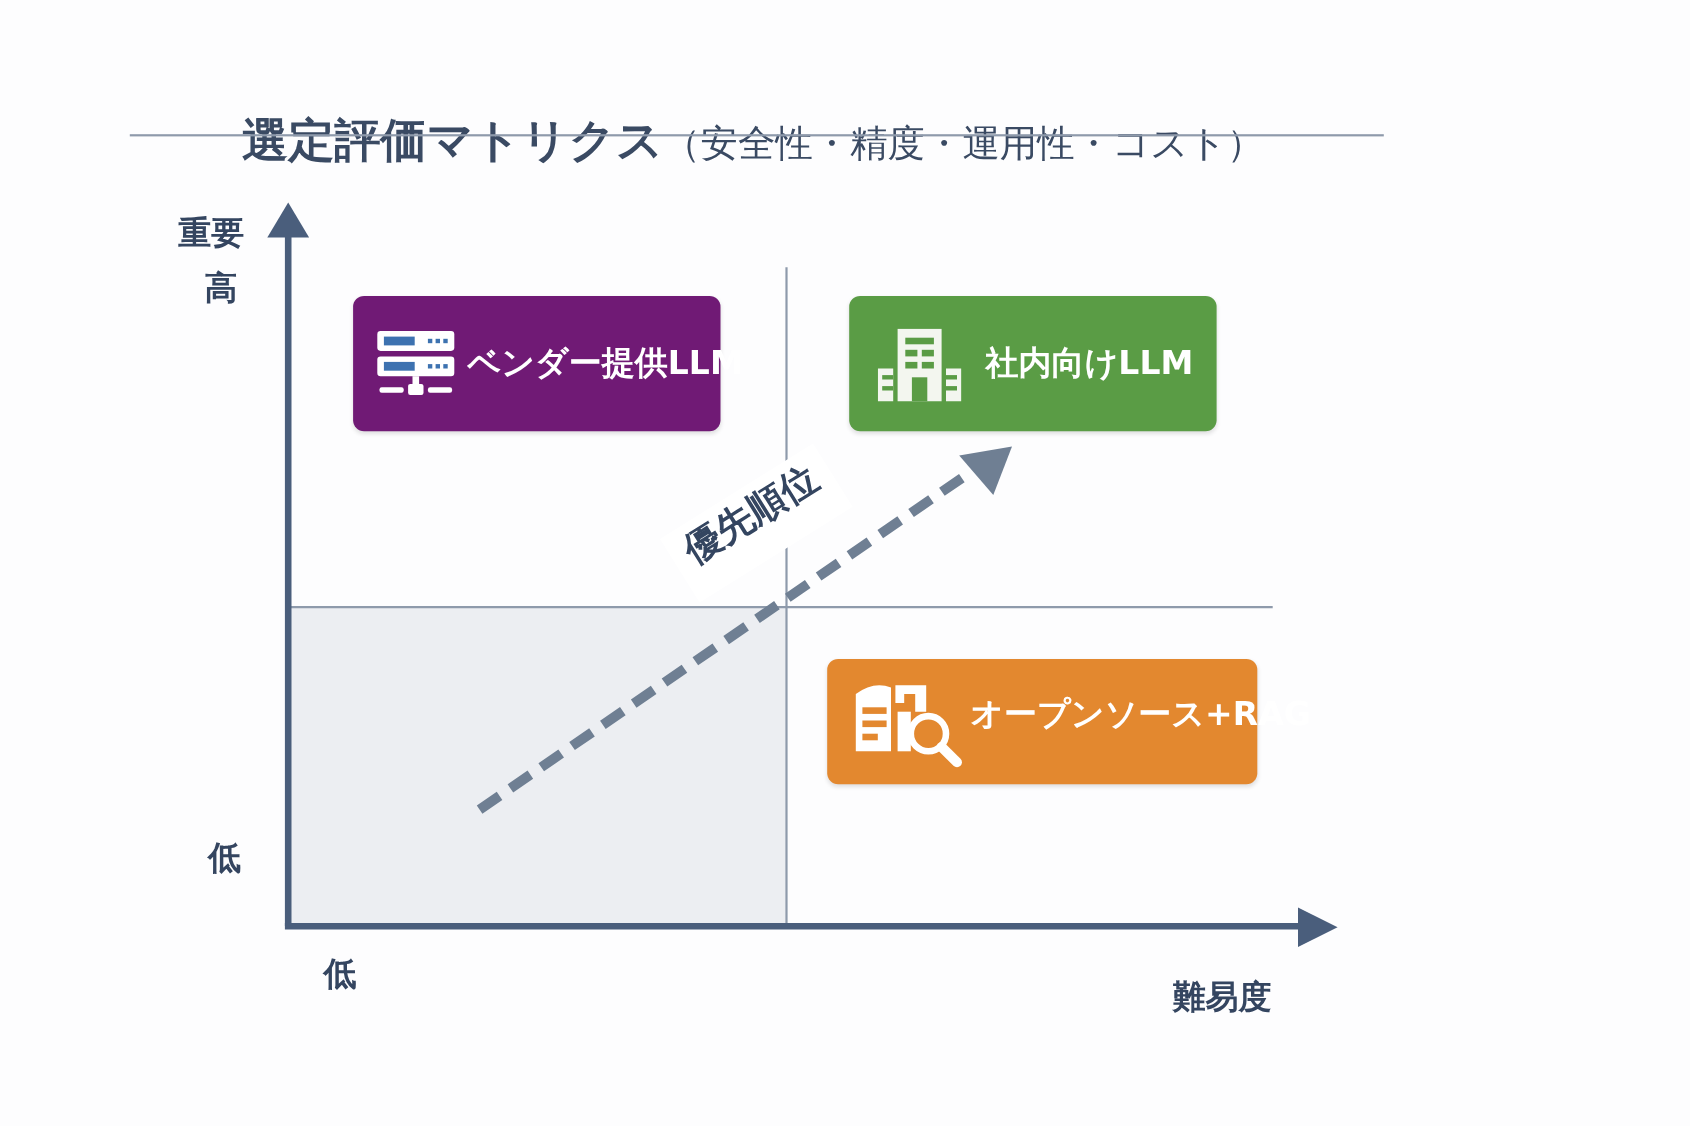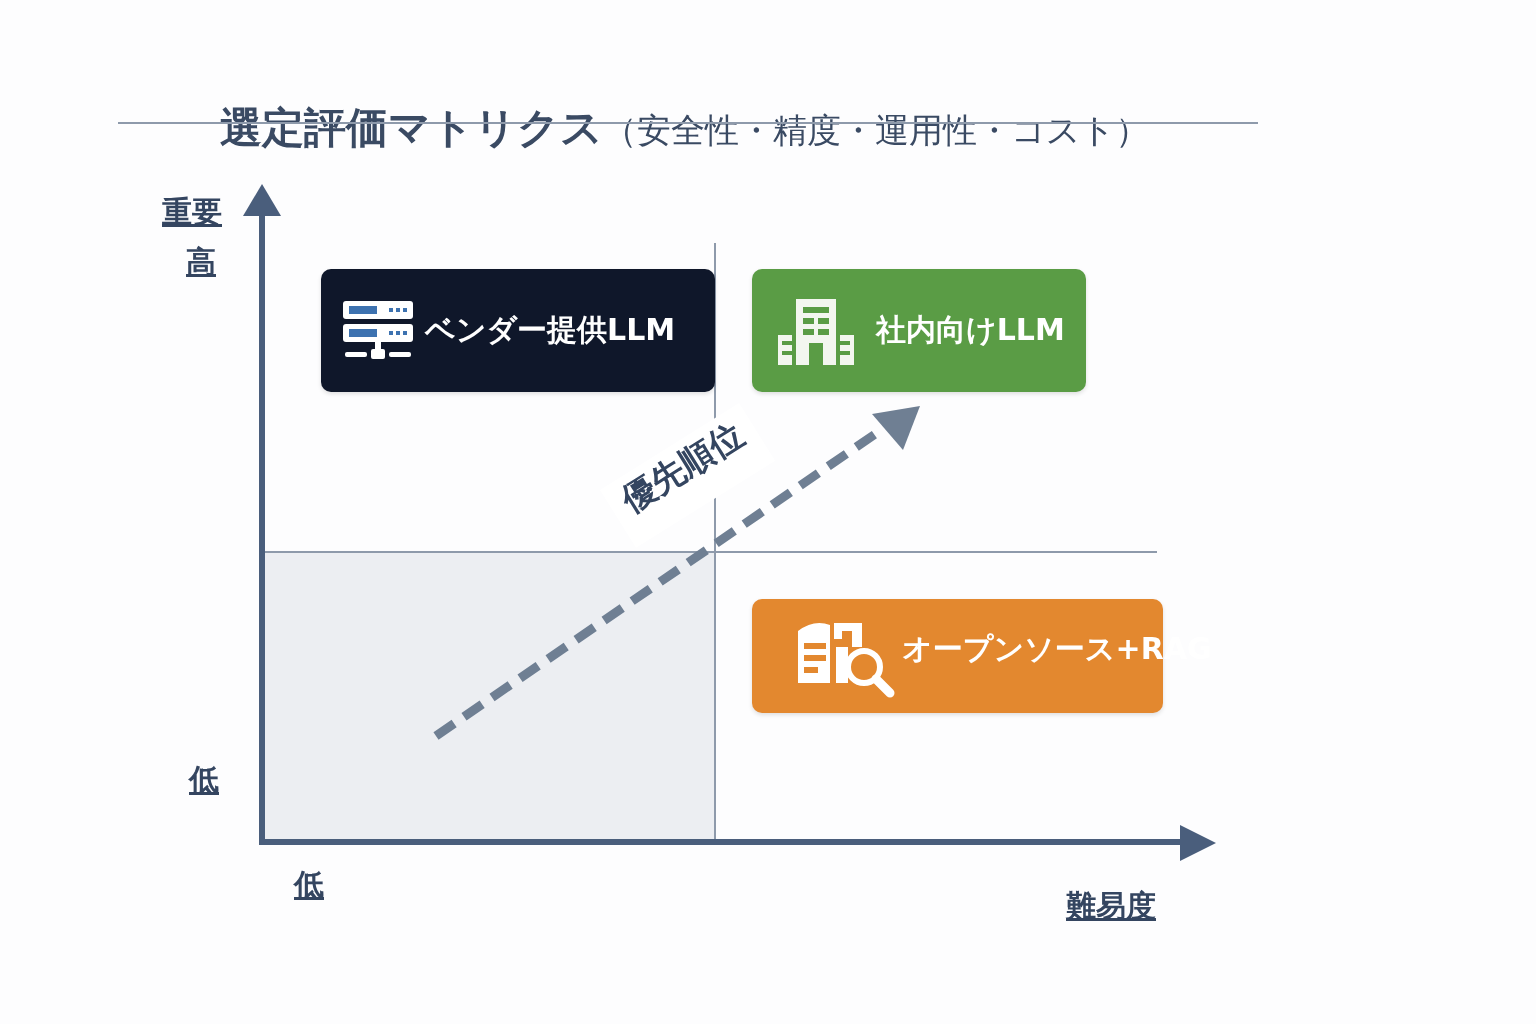--- a/index.html
+++ b/index.html
@@ -12,33 +12,33 @@
   .title {
     position: absolute; left: 220px; top: 52px;
     font-size: 42px; font-weight: bold; color: #3a4a63; letter-spacing: 0px;
     white-space: nowrap;
     margin-top: 48px;
   }
   .title .sub { font-size: 34px; font-weight: normal; }
   .title-rule {
     position: absolute; left: 118px; top: 122px; width: 1140px; height: 2px; background: #8e9aab;
   }
-  .axis-label { position: absolute; font-size: 30px; font-weight: bold; color: #344560; white-space: nowrap; text-decoration: underline; }
+  .axis-label { position: absolute; font-size: 30px; font-weight: bold; color: #344560; white-space: nowrap; }
   .chart-svg { position: absolute; left: 0; top: 0; }
   .box {
     position: absolute; border-radius: 10px; display: flex; align-items: center;
     color: #ffffff; font-weight: bold; font-size: 30px; white-space: nowrap;
     box-shadow: 0 2px 4px rgba(0,0,0,0.12);
   }
   .box .icon { flex: none; }
-  .box-vendor { left: 321px; top: 269px; width: 394px; height: 123px; background: #0f172a; }
+  .box-vendor { left: 321px; top: 269px; width: 334px; height: 123px; background: #701a75; }
   .box-vendor .icon { margin-left: 20px; margin-right: 10px; }
-  .box-internal { left: 752px; top: 269px; width: 334px; height: 123px; background: #5a9c45; }
+  .box-internal { left: 772px; top: 269px; width: 334px; height: 123px; background: #5a9c45; }
   .box-internal .icon { margin-left: 26px; margin-right: 22px; }
-  .box-oss { left: 752px; top: 599px; width: 391px; height: 114px; background: #e3882f; padding-left: 20px; }
+  .box-oss { left: 752px; top: 599px; width: 391px; height: 114px; background: #e3882f; }
   .box-oss .icon { margin-left: 24px; margin-right: 6px; margin-top: 4px; }
   .box-oss .label { align-self: flex-start; margin-top: 30px; }
   .priority-label {
     position: absolute; left: 600px; top: 490px; transform: rotate(-32deg); transform-origin: left top;
     font-size: 34px; font-weight: bold; color: #344560; background: #ffffff; padding: 2px 14px 20px 14px;
     white-space: nowrap;
   }
 </style>
 </head>
 <body>

